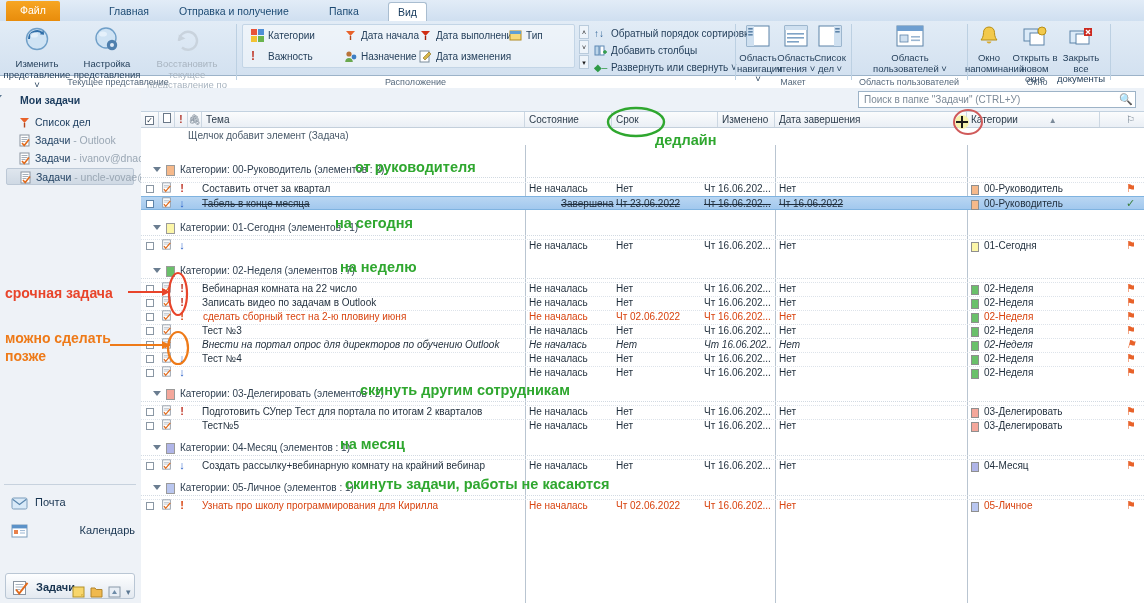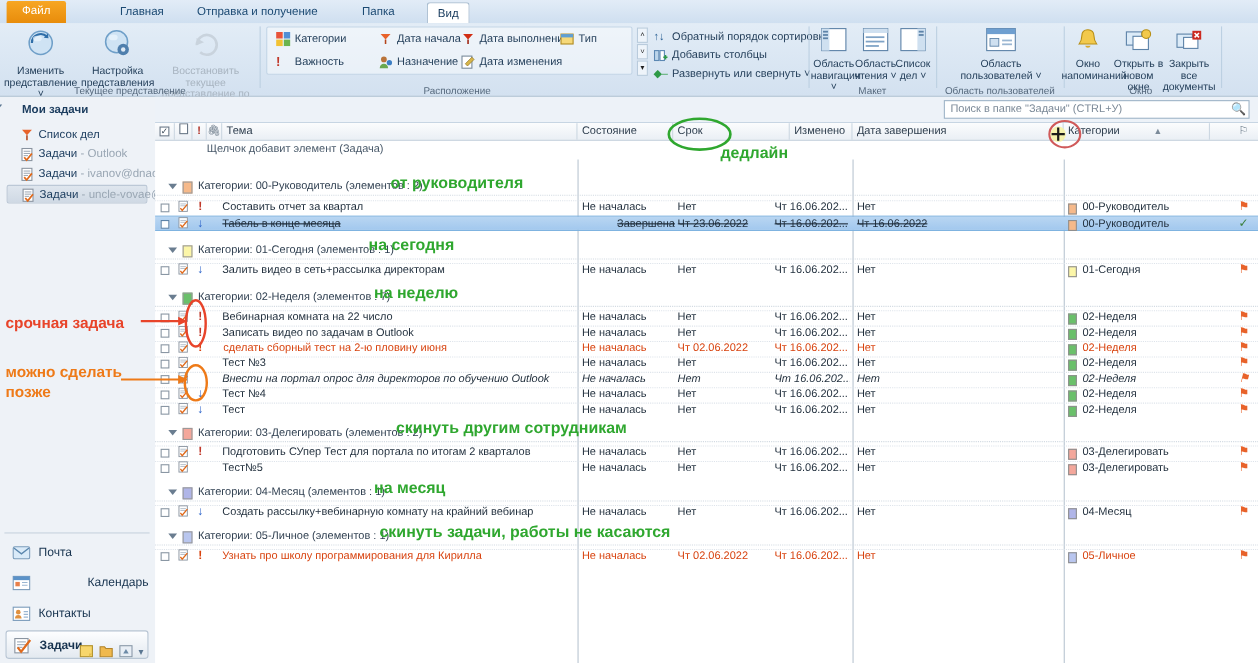--- a/index.html
+++ b/index.html
@@ -8,21 +8,21 @@
     width:1144px; height:603px;
     font-family:"Liberation Sans", sans-serif;
     font-size:11px;
     color:#1f1f1f;
     background:#ffffff;
     overflow:hidden;
     position:relative;
   }
 
   
-  #ribbon-area { position:absolute; left:0; top:0; width:1144px; height:88px;
+  #ribbon-area { position:absolute; left:0; top:0; width:1144px; height:76px;
     background:linear-gradient(to bottom,#e9f0f8 0%,#dfeaf5 40%,#d3e1f0 100%);
     border-bottom:1px solid #9cb3c9; }
 
   #tab-strip { position:absolute; left:0; top:0; width:1144px; height:21px;
     background:linear-gradient(to bottom,#e2ecf7,#cfdff0); }
   .tab { position:absolute; top:2px; height:19px; line-height:18px;
     font-size:10.5px; color:#1c4a73; padding:0 9px; white-space:nowrap; }
   .tab.file { left:6px; top:1px; height:20px; line-height:19px;
     background:linear-gradient(to bottom,#f7a623,#e88c0b);
     color:#ffffff; border-radius:2px 2px 0 0; padding:0 14px; }
@@ -444,31 +444,20 @@
     <span class="mico">
       <svg width="17" height="16" viewBox="0 0 17 16">
         <rect x="1" y="2" width="15" height="12" fill="#fff" stroke="#7b9cbb"></rect>
         <rect x="1" y="2" width="15" height="3.4" fill="#5b92c8"></rect>
         <rect x="3" y="7" width="4" height="4" fill="#e8804a"></rect>
         <path d="M9 7.6h5M9 10h5" stroke="#9ab6d2" stroke-width="1"></path>
       </svg>
     </span>
     <span>Календарь</span>
   </div>
-  <div class="modbtn" style="top:457px;">
-    <span class="mico">
-      <svg width="17" height="16" viewBox="0 0 17 16">
-        <rect x="1" y="2" width="15" height="12" fill="#fff" stroke="#7b9cbb"></rect>
-        <circle cx="5.6" cy="6.5" r="2.1" fill="#e0913f"></circle>
-        <path d="M2.6 12.2c0-1.9 1.3-3 3-3s3 1.1 3 3z" fill="#e0913f"></path>
-        <path d="M10.5 6h4M10.5 8.5h4M10.5 11h4" stroke="#9ab6d2" stroke-width="1"></path>
-      </svg>
-    </span>
-    <span>Контакты</span>
-  </div>
   <div class="modbtn sel" style="top:485px;">
     <span class="mico">
       <svg width="17" height="16" viewBox="0 0 17 16">
         <rect x="1.5" y="1.5" width="12" height="13" fill="#fff" stroke="#8a94a0"></rect>
         <path d="M3.5 4.5h8M3.5 7h8M3.5 9.5h5" stroke="#aab5c1" stroke-width="1"></path>
         <path d="M4 9.5l3.2 4L15.5 2.8" stroke="#e06a1c" stroke-width="2" fill="none"></path>
       </svg>
     </span>
     <span>Задачи</span>
   </div>
@@ -598,21 +587,20 @@
     <span class="dotline"></span>
     <span class="cb"></span>
     <span class="cell" style="left:20px;width:14px;">
       <svg width="11" height="11" viewBox="0 0 13 13">
           <rect x="2" y="1" width="9" height="11" fill="#fff" stroke="#8a94a0"></rect>
           <path d="M3.5 4h6M3.5 6h6" stroke="#aab5c1" stroke-width=".9"></path>
           <path d="M3.5 8.5l2 2.5L11 4.5" stroke="#e06a1c" stroke-width="1.5" fill="none"></path>
         </svg>
     </span>
     <span class="cell arrowdn" style="left:36px;width:10px;text-align:center;font-size:11px;">↓</span>
-    <span class="cell" style="left:61px;width:320px;">Залить видео в сеть+рассылка директорам</span>
     <span class="cell" style="left:388px;width:85px;">Не началась</span>
     <span class="cell" style="left:475px;width:100px;">Нет</span>
     <span class="cell" style="left:563px;width:68px;">Чт 16.06.202...</span>
     <span class="cell" style="left:638px;width:180px;">Нет</span>
     <span class="catswatch" style="left:830px;background:#fcf6a8;"></span>
     <span class="cell" style="left:843px;width:110px;">01-Сегодня</span>
     <span class="cell" style="left:985px;width:16px;color:#e8622a;font-size:11px;">⚑</span>
   </div>
 
   <div class="grouphdr" style="top:152px;">
@@ -750,21 +738,20 @@
     <span class="dotline"></span>
     <span class="cb"></span>
     <span class="cell" style="left:20px;width:14px;">
       <svg width="11" height="11" viewBox="0 0 13 13">
           <rect x="2" y="1" width="9" height="11" fill="#fff" stroke="#8a94a0"></rect>
           <path d="M3.5 4h6M3.5 6h6" stroke="#aab5c1" stroke-width=".9"></path>
           <path d="M3.5 8.5l2 2.5L11 4.5" stroke="#e06a1c" stroke-width="1.5" fill="none"></path>
         </svg>
     </span>
     <span class="cell arrowdn" style="left:36px;width:10px;text-align:center;font-size:11px;">↓</span>
-    <span class="cell" style="left:61px;width:320px;">Тест</span>
     <span class="cell" style="left:388px;width:85px;">Не началась</span>
     <span class="cell" style="left:475px;width:100px;">Нет</span>
     <span class="cell" style="left:563px;width:68px;">Чт 16.06.202...</span>
     <span class="cell" style="left:638px;width:180px;">Нет</span>
     <span class="catswatch" style="left:830px;background:#6ac06a;"></span>
     <span class="cell" style="left:843px;width:110px;">02-Неделя</span>
     <span class="cell" style="left:985px;width:16px;color:#e8622a;font-size:11px;">⚑</span>
   </div>
 
   <div class="grouphdr" style="top:275px;">

